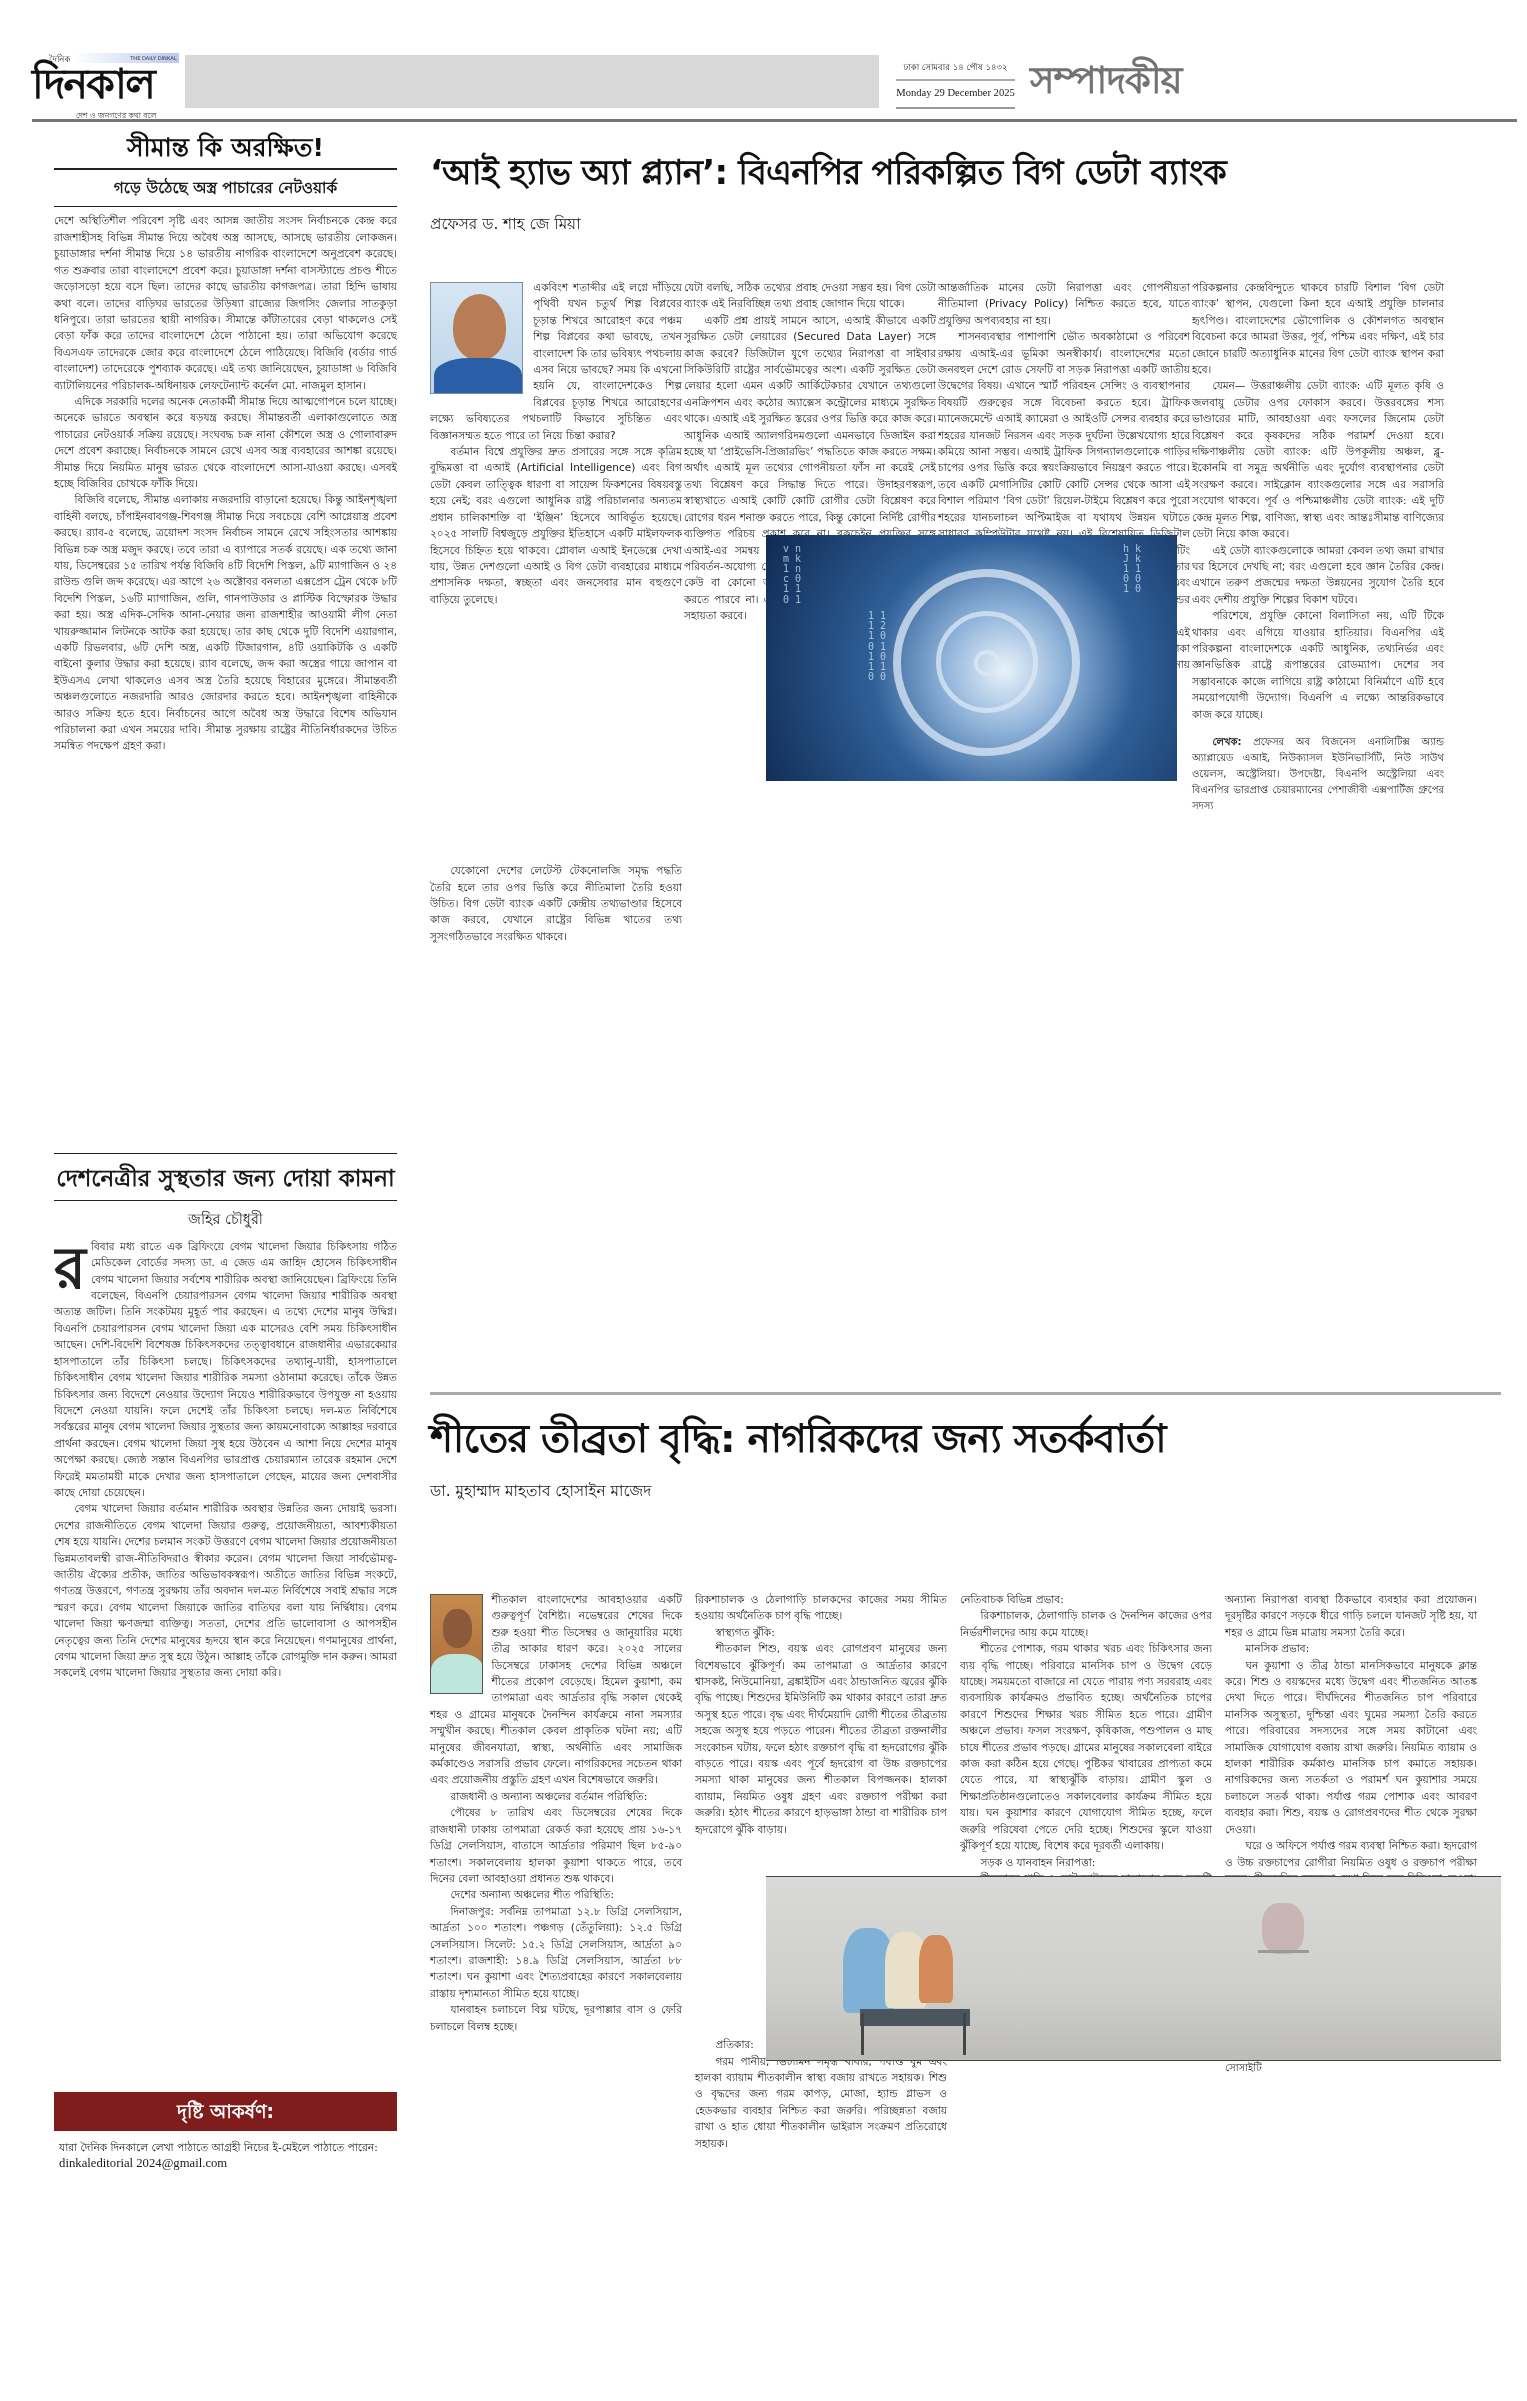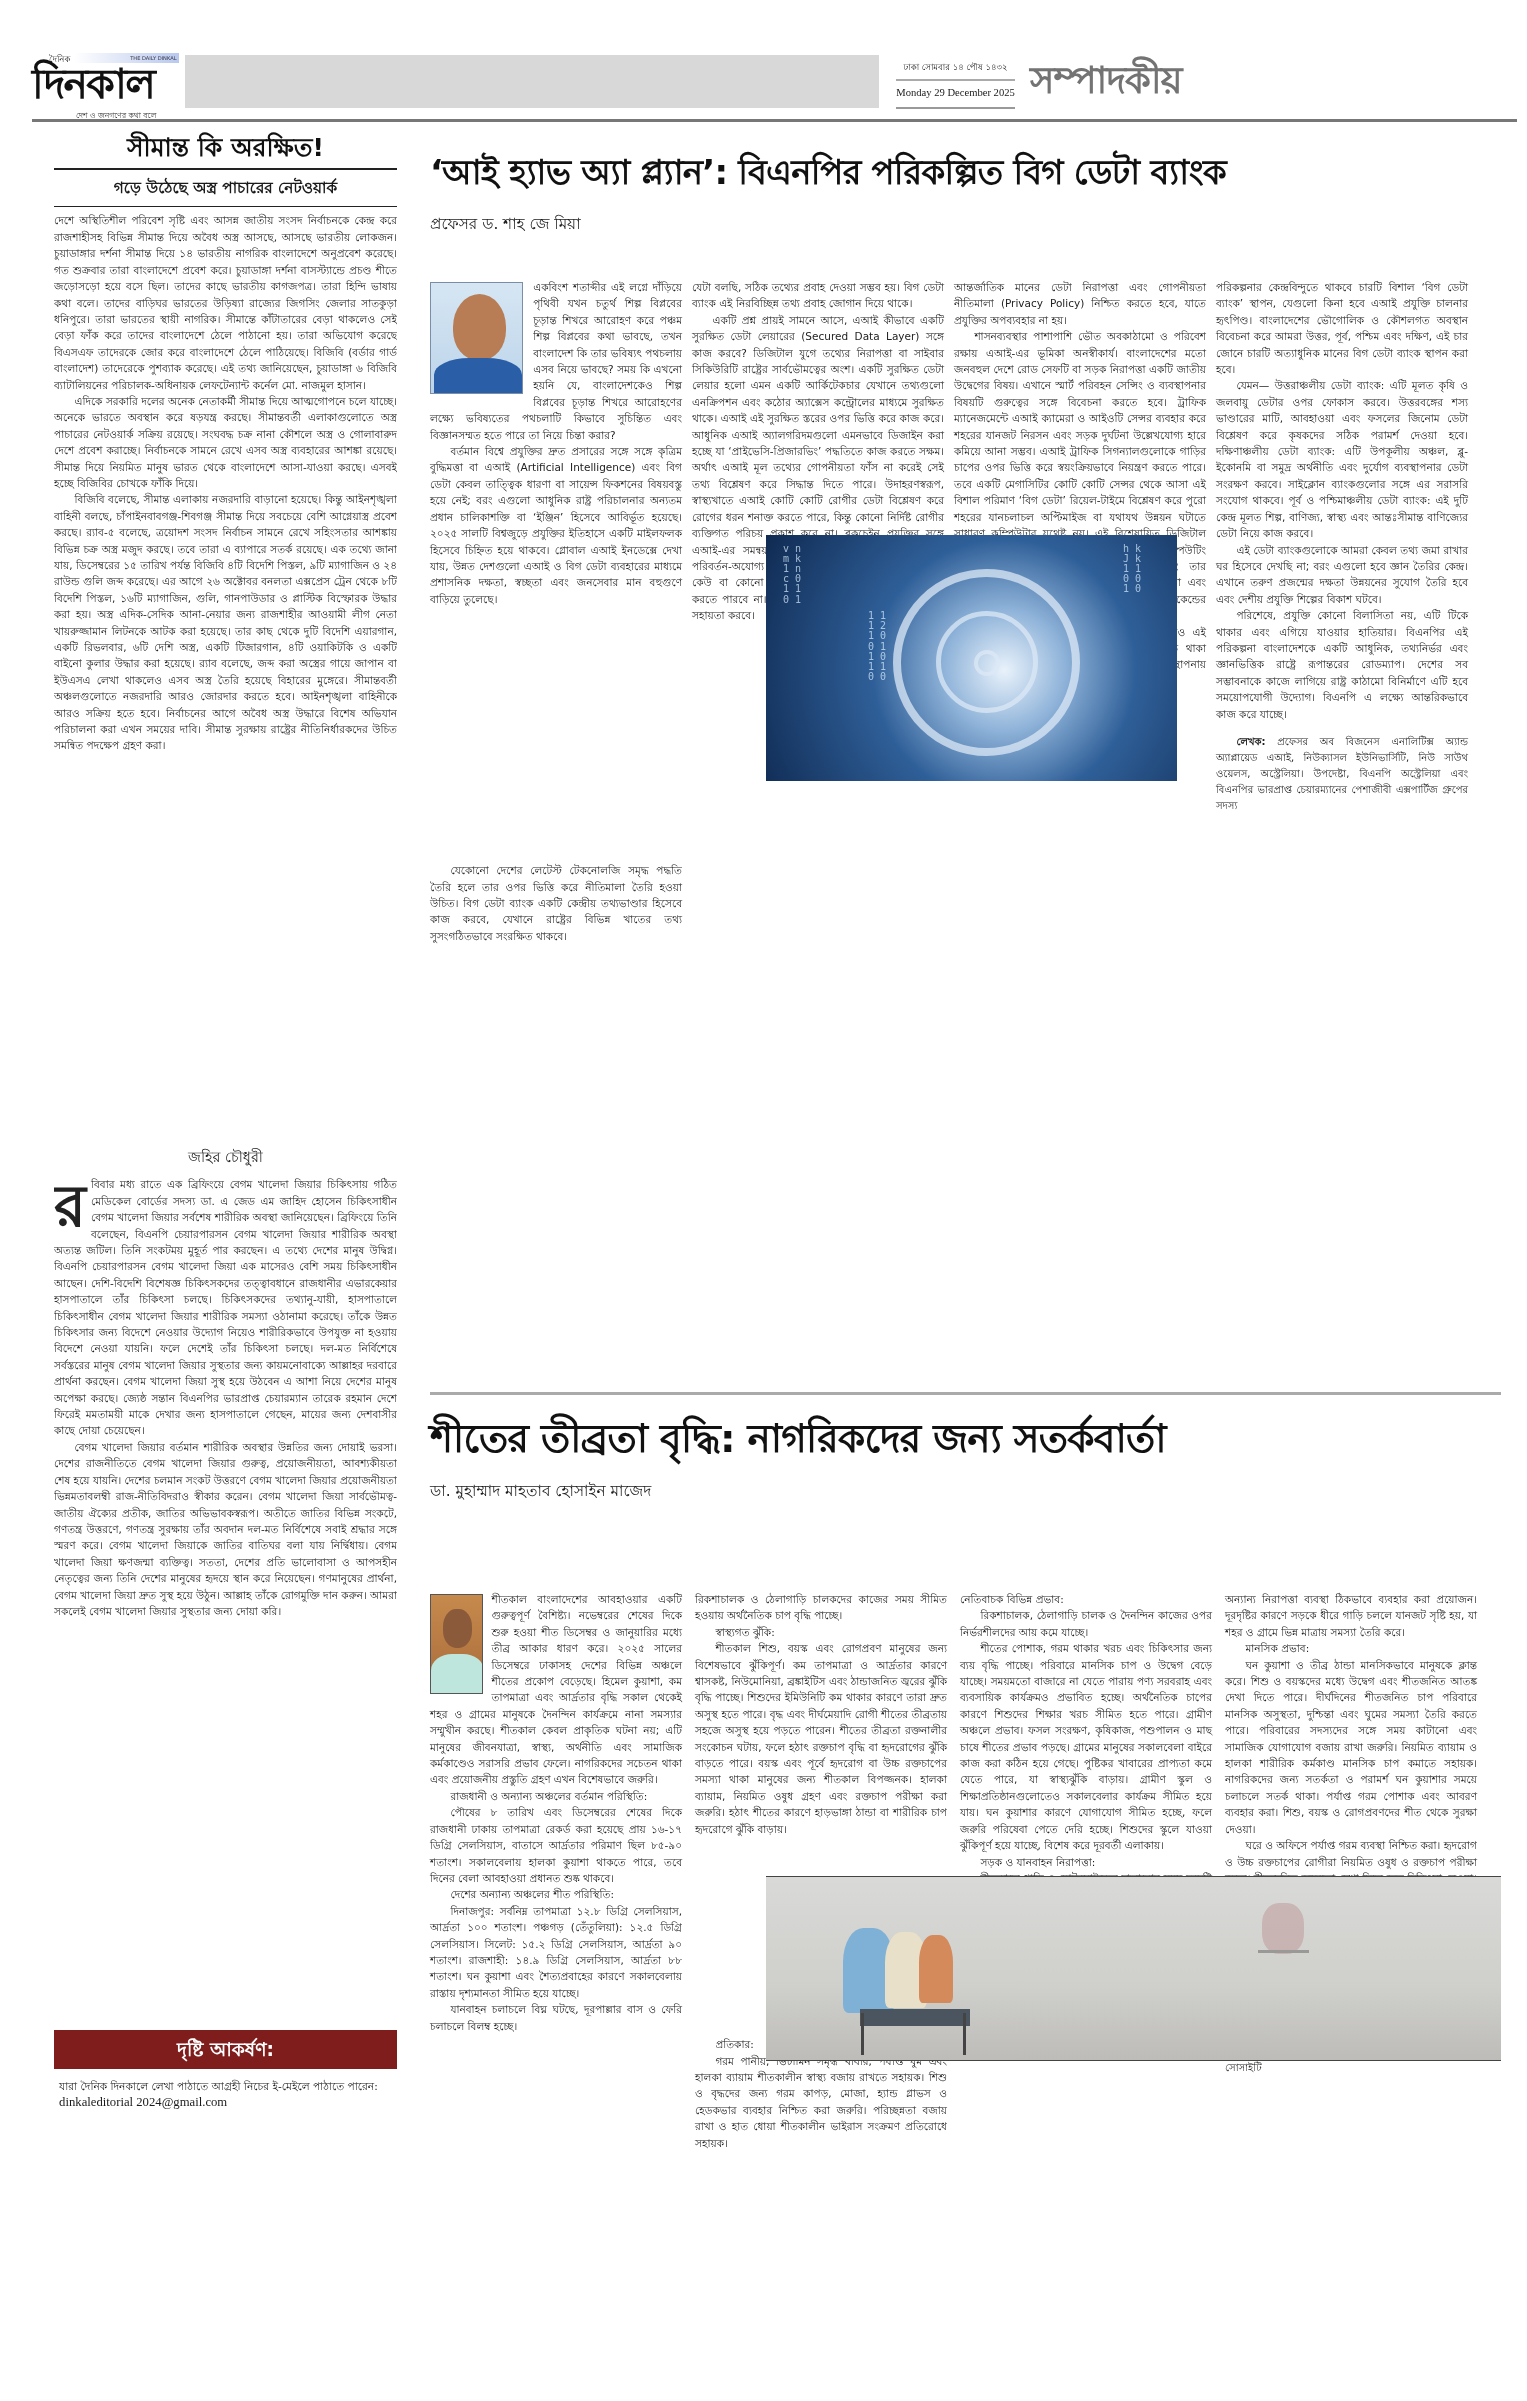--- a/index.html
+++ b/index.html
@@ -35,21 +35,21 @@
   .left-article-2 { height: 842px; overflow: hidden; position: relative; }
   .dropcap { float: left; font-size: 58px; line-height: 56px; font-weight: bold; margin: 1.7px 5.1px 0 0; font-family: "DejaVu Serif", serif; }
   .notice-head { margin-top: 12px; background: #7f1d1d; color: #fff; text-align: center; font-size: 18.7px; font-weight: bold; line-height: 39px; }
   .notice-body { padding: 8.5px 5.1px; font-size: 10.6px; line-height: 16px; }
   .notice-body .email { font-family: "Liberation Serif", serif; font-size: 12.7px; }
 
   
   .top-article { position: absolute; left: 430px; top: 136px; width: 1087px; height: 1248px; }
   .main-headline { font-size: 34px; font-weight: bold; line-height: 73px; color: #111; white-space: nowrap; letter-spacing: -0.8px; }
   .author-line { font-size: 15.3px; line-height: 31px; margin-bottom: 17px; }
-  .cols { position: absolute; top: 143px; left: 0; width: 1071px; display: flex; gap: 10px; }
+  .cols { position: absolute; top: 143px; left: 0; width: 1071px; display: flex; gap: 2px; }
   .col { width: 252px; }
   .author-photo { float: left; width: 93px; height: 112px; margin: 3.4px 10.2px 5.1px 0; background: linear-gradient(180deg,#d6e6f3 0%,#bcd4ea 100%); position: relative; overflow: hidden; border: 0.8px solid #7a8ea8; }
   .author-photo .head { position: absolute; left: 22px; top: 10.2px; width: 53px; height: 66px; border-radius: 50% 50% 45% 45%; background: #b87d55; }
   .author-photo .suit { position: absolute; left: 3.4px; top: 75px; width: 88px; height: 42px; border-radius: 40% 40% 0 0; background: #2a5fa8; }
   .center-photo { position: absolute; left: 336px; top: 399px; width: 411px; height: 246px; background: radial-gradient(circle at 58% 55%, #e9f2fb 0%, #8fb3d9 22%, #2f5f98 48%, #0f2a52 100%); overflow: hidden; }
   .center-photo .ring { position: absolute; border-radius: 50%; border: 8.5px solid rgba(220,232,245,0.75); }
   .center-photo .code { position: absolute; font-family: "DejaVu Sans Mono", monospace; color: rgba(220,240,255,0.7); font-size: 10px; line-height: 10.2px; }
   .credit { font-size: 10px; line-height: 16px; }
   .credit b { font-weight: bold; }
   .top-rule { position: absolute; left: 430px; top: 1392px; width: 1071px; height: 3.4px; background: #aaa; }
@@ -97,20 +97,21 @@
   <h2 class="h-seemanto">সীমান্ত কি অরক্ষিত!</h2>
   <div class="rule"></div>
   <h3 class="sub-seemanto">গড়ে উঠেছে অস্ত্র পাচারের নেটওয়ার্ক</h3>
   <div class="rule"></div>
   <div class="body-text left-article-1">
     <p class="first">দেশে অস্থিতিশীল পরিবেশ সৃষ্টি এবং আসন্ন জাতীয় সংসদ নির্বাচনকে কেন্দ্র করে রাজশাহীসহ বিভিন্ন সীমান্ত দিয়ে অবৈধ অস্ত্র আসছে, আসছে ভারতীয় লোকজন। চুয়াডাঙ্গার দর্শনা সীমান্ত দিয়ে ১৪ ভারতীয় নাগরিক বাংলাদেশে অনুপ্রবেশ করেছে। গত শুক্রবার তারা বাংলাদেশে প্রবেশ করে। চুয়াডাঙ্গা দর্শনা বাসস্ট্যান্ডে প্রচণ্ড শীতে জড়োসড়ো হয়ে বসে ছিল। তাদের কাছে ভারতীয় কাগজপত্র। তারা হিন্দি ভাষায় কথা বলে। তাদের বাড়িঘর ভারতের উড়িষ্যা রাজ্যের জিগসিং জেলার সাতকুড়া ধনিপুরে। তারা ভারতের স্থায়ী নাগরিক। সীমান্তে কাঁটাতারের বেড়া থাকলেও সেই বেড়া ফাঁক করে তাদের বাংলাদেশে ঠেলে পাঠানো হয়। তারা অভিযোগ করেছে বিএসএফ তাদেরকে জোর করে বাংলাদেশে ঠেলে পাঠিয়েছে। বিজিবি (বর্ডার গার্ড বাংলাদেশ) তাদেরেকে পুশব্যাক করেছে। এই তথ্য জানিয়েছেন, চুয়াডাঙ্গা ৬ বিজিবি ব্যাটালিয়নের পরিচালক-অধিনায়ক লেফটেন্যান্ট কর্নেল মো. নাজমুল হাসান।</p>
     <p>এদিকে সরকারি দলের অনেক নেতাকর্মী সীমান্ত দিয়ে আত্মগোপনে চলে যাচ্ছে। অনেকে ভারতে অবস্থান করে ষড়যন্ত্র করছে। সীমান্তবর্তী এলাকাগুলোতে অস্ত্র পাচারের নেটওয়ার্ক সক্রিয় রয়েছে। সংঘবদ্ধ চক্র নানা কৌশলে অস্ত্র ও গোলাবারুদ দেশে প্রবেশ করাচ্ছে। নির্বাচনকে সামনে রেখে এসব অস্ত্র ব্যবহারের আশঙ্কা রয়েছে। সীমান্ত দিয়ে নিয়মিত মানুষ ভারত থেকে বাংলাদেশে আসা-যাওয়া করছে। এসবই হচ্ছে বিজিবির চোখকে ফাঁকি দিয়ে।</p>
     <p>বিজিবি বলেছে, সীমান্ত এলাকায় নজরদারি বাড়ানো হয়েছে। কিন্তু আইনশৃঙ্খলা বাহিনী বলছে, চাঁপাইনবাবগঞ্জ-শিবগঞ্জ সীমান্ত দিয়ে সবচেয়ে বেশি আগ্নেয়াস্ত্র প্রবেশ করছে। র‍্যাব-৫ বলেছে, ত্রয়োদশ সংসদ নির্বাচন সামনে রেখে সহিংসতার আশঙ্কায় বিভিন্ন চক্র অস্ত্র মজুদ করছে। তবে তারা এ ব্যাপারে সতর্ক রয়েছে। এক তথ্যে জানা যায়, ডিসেম্বরের ১৫ তারিখ পর্যন্ত বিজিবি ৪টি বিদেশি পিস্তল, ৯টি ম্যাগাজিন ও ২৪ রাউন্ড গুলি জব্দ করেছে। এর আগে ২৬ অক্টোবর বনলতা এক্সপ্রেস ট্রেন থেকে ৮টি বিদেশি পিস্তল, ১৬টি ম্যাগাজিন, গুলি, গানপাউডার ও প্লাস্টিক বিস্ফোরক উদ্ধার করা হয়। অস্ত্র এদিক-সেদিক আনা-নেয়ার জন্য রাজশাহীর আওয়ামী লীগ নেতা খায়রুজ্জামান লিটনকে আটক করা হয়েছে। তার কাছ থেকে দুটি বিদেশি এয়ারগান, একটি রিভলবার, ৬টি দেশি অস্ত্র, একটি টিজারগান, ৪টি ওয়াকিটকি ও একটি বাইনো কুলার উদ্ধার করা হয়েছে। র‍্যাব বলেছে, জব্দ করা অস্ত্রের গায়ে জাপান বা ইউএসএ লেখা থাকলেও এসব অস্ত্র তৈরি হয়েছে বিহারের মুঙ্গেরে। সীমান্তবর্তী অঞ্চলগুলোতে নজরদারি আরও জোরদার করতে হবে। আইনশৃঙ্খলা বাহিনীকে আরও সক্রিয় হতে হবে। নির্বাচনের আগে অবৈধ অস্ত্র উদ্ধারে বিশেষ অভিযান পরিচালনা করা এখন সময়ের দাবি। সীমান্ত সুরক্ষায় রাষ্ট্রের নীতিনির্ধারকদের উচিত সমন্বিত পদক্ষেপ গ্রহণ করা।</p>
   </div>
 
+  <h2 class="box-heading">দেশনেত্রীর সুস্থতার জন্য দোয়া কামনা</h2>
   <div class="byline-center">জহির চৌধুরী</div>
   <div class="body-text left-article-2">
     <span class="dropcap">র</span>
     <p class="first">বিবার মধ্য রাতে এক ব্রিফিংয়ে বেগম খালেদা জিয়ার চিকিৎসায় গঠিত মেডিকেল বোর্ডের সদস্য ডা. এ জেড এম জাহিদ হোসেন চিকিৎসাধীন বেগম খালেদা জিয়ার সর্বশেষ শারীরিক অবস্থা জানিয়েছেন। ব্রিফিংয়ে তিনি বলেছেন, বিএনপি চেয়ারপারসন বেগম খালেদা জিয়ার শারীরিক অবস্থা অত্যন্ত জটিল। তিনি সংকটময় মুহূর্ত পার করছেন। এ তথ্যে দেশের মানুষ উদ্বিগ্ন। বিএনপি চেয়ারপারসন বেগম খালেদা জিয়া এক মাসেরও বেশি সময় চিকিৎসাধীন আছেন। দেশি-বিদেশি বিশেষজ্ঞ চিকিৎসকদের তত্ত্বাবধানে রাজধানীর এভারকেয়ার হাসপাতালে তাঁর চিকিৎসা চলছে। চিকিৎসকদের তথ্যানু-যায়ী, হাসপাতালে চিকিৎসাধীন বেগম খালেদা জিয়ার শারীরিক সমস্যা ওঠানামা করেছে। তাঁকে উন্নত চিকিৎসার জন্য বিদেশে নেওয়ার উদ্যোগ নিয়েও শারীরিকভাবে উপযুক্ত না হওয়ায় বিদেশে নেওয়া যায়নি। ফলে দেশেই তাঁর চিকিৎসা চলছে। দল-মত নির্বিশেষে সর্বস্তরের মানুষ বেগম খালেদা জিয়ার সুস্থতার জন্য কায়মনোবাক্যে আল্লাহর দরবারে প্রার্থনা করছেন। বেগম খালেদা জিয়া সুস্থ হয়ে উঠবেন এ আশা নিয়ে দেশের মানুষ অপেক্ষা করছে। জ্যেষ্ঠ সন্তান বিএনপির ভারপ্রাপ্ত চেয়ারম্যান তারেক রহমান দেশে ফিরেই মমতাময়ী মাকে দেখার জন্য হাসপাতালে গেছেন, মায়ের জন্য দেশবাসীর কাছে দোয়া চেয়েছেন।</p>
     <p>বেগম খালেদা জিয়ার বর্তমান শারীরিক অবস্থার উন্নতির জন্য দোয়াই ভরসা। দেশের রাজনীতিতে বেগম খালেদা জিয়ার গুরুত্ব, প্রয়োজনীয়তা, আবশ্যকীয়তা শেষ হয়ে যায়নি। দেশের চলমান সংকট উত্তরণে বেগম খালেদা জিয়ার প্রয়োজনীয়তা ভিন্নমতাবলম্বী রাজ-নীতিবিদরাও স্বীকার করেন। বেগম খালেদা জিয়া সার্বভৌমত্ব-জাতীয় ঐক্যের প্রতীক, জাতির অভিভাবকস্বরূপ। অতীতে জাতির বিভিন্ন সংকটে, গণতন্ত্র উত্তরণে, গণতন্ত্র সুরক্ষায় তাঁর অবদান দল-মত নির্বিশেষে সবাই শ্রদ্ধার সঙ্গে স্মরণ করে। বেগম খালেদা জিয়াকে জাতির বাতিঘর বলা যায় নির্দ্বিধায়। বেগম খালেদা জিয়া ক্ষণজন্মা ব্যক্তিত্ব। সততা, দেশের প্রতি ভালোবাসা ও আপসহীন নেতৃত্বের জন্য তিনি দেশের মানুষের হৃদয়ে স্থান করে নিয়েছেন। গণমানুষের প্রার্থনা, বেগম খালেদা জিয়া দ্রুত সুস্থ হয়ে উঠুন। আল্লাহ তাঁকে রোগমুক্তি দান করুন। আমরা সকলেই বেগম খালেদা জিয়ার সুস্থতার জন্য দোয়া করি।</p>
   </div>
 
   <div class="notice-head">দৃষ্টি আকর্ষণ:</div>
   <div class="notice-body">
     <span>যারা দৈনিক দিনকালে লেখা পাঠাতে আগ্রহী নিচের ই-মেইলে পাঠাতে পারেন:</span>

